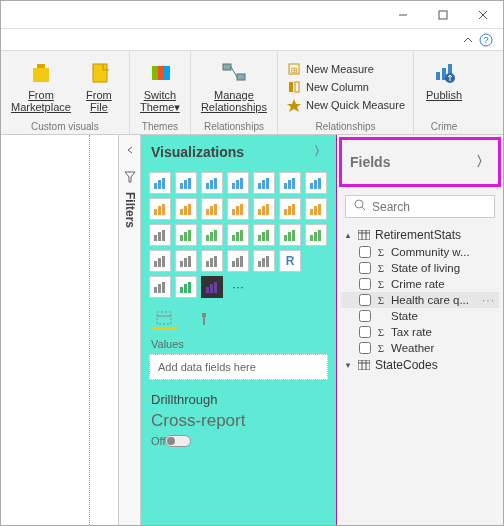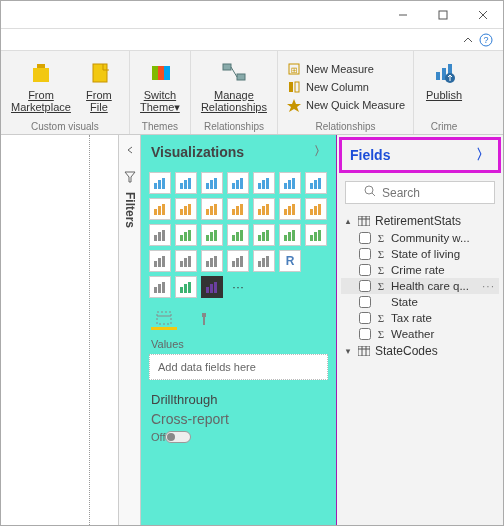--- a/index.html
+++ b/index.html
@@ -38,28 +38,28 @@
 .vizgrid .viz { width:22px; height:22px; border:1px solid #ccc; background:#fff; display:flex; align-items:center; justify-content:center; cursor:pointer; }
 .vizgrid .viz.selected { background:#333; border-color:#333; }
 
 .tabstrip { display:flex; gap:14px; padding:6px 10px 2px; }
 .tabstrip .tab { width:26px; height:22px; display:flex; align-items:center; justify-content:center; cursor:pointer; }
 .tabstrip .tab.active { border-bottom:3px solid #f2c811; }
 
 .sectlabel { padding:6px 10px 2px; font-size:11px; color:#666; }
 .dropzone { margin:2px 8px 8px; background:#fff; border:1px dotted #bbb; padding:6px 8px; font-size:11px; color:#666; }
 .drillhdr { padding:4px 10px 2px; font-size:13px; font-weight:400; color:#444;}
-.crlabel { padding:2px 10px; font-size:14px; color:#666;}
+.crlabel { padding:2px 10px; font-size:17px; color:#666;}
 .toggle { padding:2px 10px; font-size:11px; color:#666; display:flex; align-items:center; gap:0;}
 .toggle .sw { width:26px; height:12px; border:1px solid #999; border-radius:6px; position:relative; background:#eee;}
 .toggle .sw::after { content:""; position:absolute; left:1px; top:1px; width:8px; height:8px; border-radius:50%; background:#888;}
 
 .fieldspane { width: 166px; background:#f3f3f3; display:flex; flex-direction:column; }
-.fieldshdr { display:flex; align-items:center; justify-content:space-between; padding:6px 8px; font-size:14px; font-weight:600; color:#1d4ed8; border:3px solid #d81bd8; margin:2px; }
-.searchbox { margin:6px 8px; background:#fff; border:1px solid #ccc; display:flex; align-items:center; padding:3px 18px; gap:6px;}
+.fieldshdr { display:flex; align-items:center; justify-content:space-between; padding:13px 8px; font-size:14px; font-weight:600; color:#737373; border:3px solid #d81bd8; margin:2px; }
+.searchbox { margin:6px 8px; background:#fff; border:1px solid #ccc; display:flex; align-items:center; padding:3px 8px; gap:6px;}
 .searchbox input { border:none; outline:none; font-size:12px; flex:1; background:transparent; }
 
 .tree { padding:2px 4px; font-size:12px; color:#333; }
 .treenode { display:flex; align-items:center; gap:4px; padding:2px 2px; cursor:pointer;}
 .treenode .caret { width:10px; text-align:center; color:#555; font-size:9px;}
 .treenode .tableicon { width:14px; height:12px; display:flex; align-items:center; justify-content:center;}
 .fieldrow { display:flex; align-items:center; gap:4px; padding:2px 0 2px 18px; cursor:pointer;}
 .fieldrow.hover { background:#e6e6e6; }
 .fieldrow input[type=checkbox]{ width:12px; height:12px; }
 .fieldrow .sigma { font-family: "Segoe UI Symbol"; font-size:11px; color:#555; width:12px; text-align:center;}

